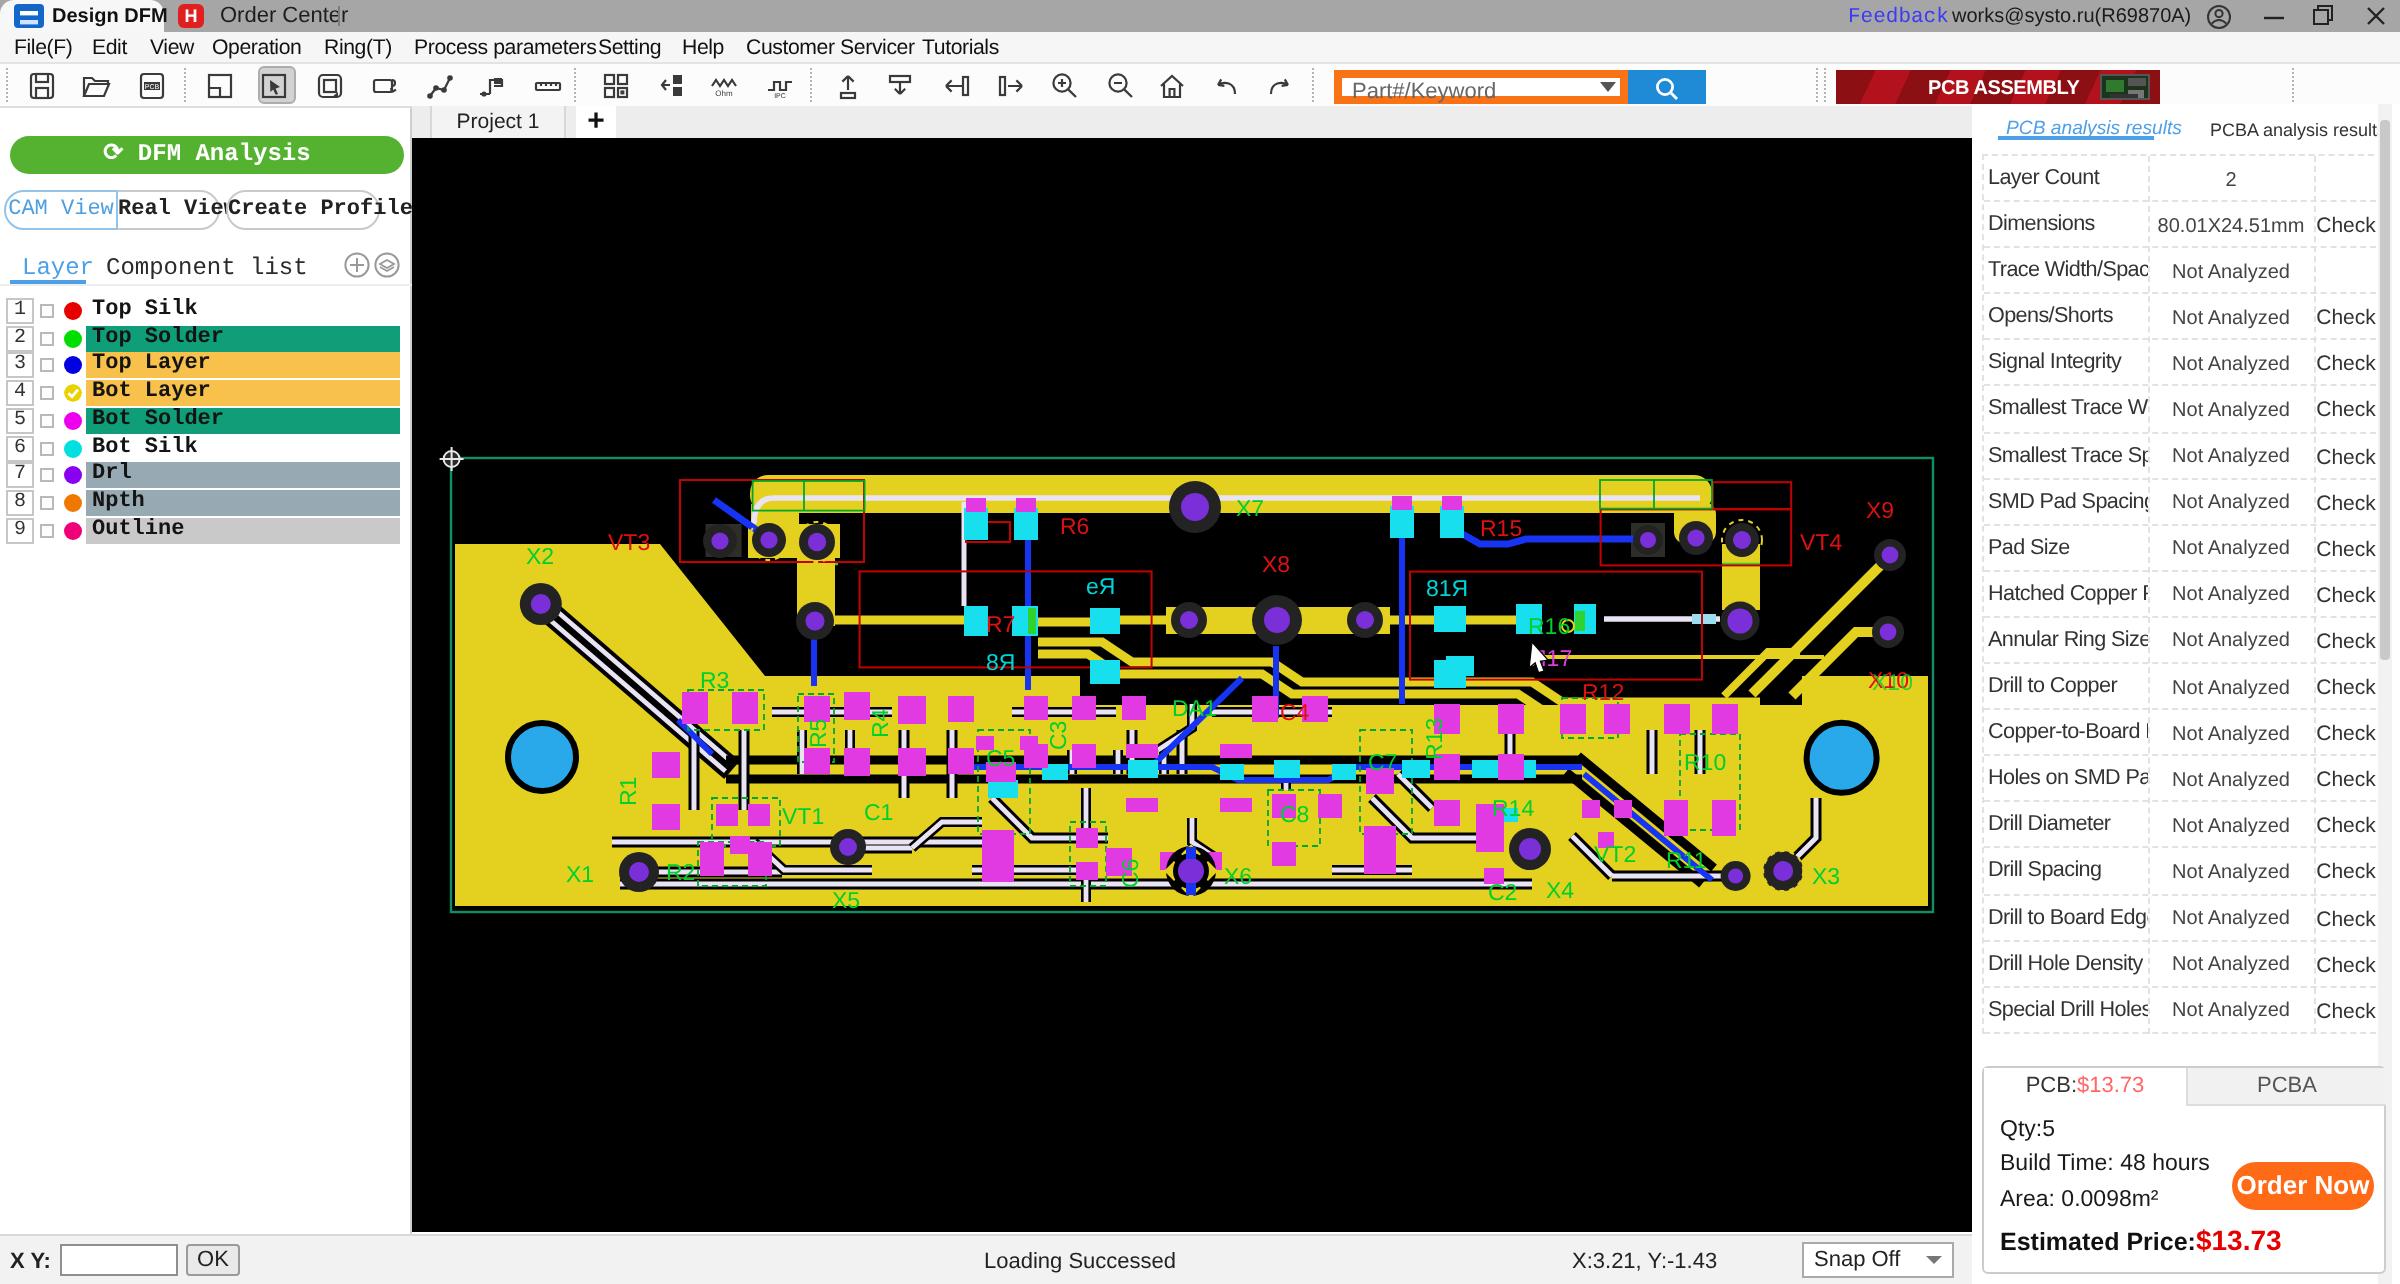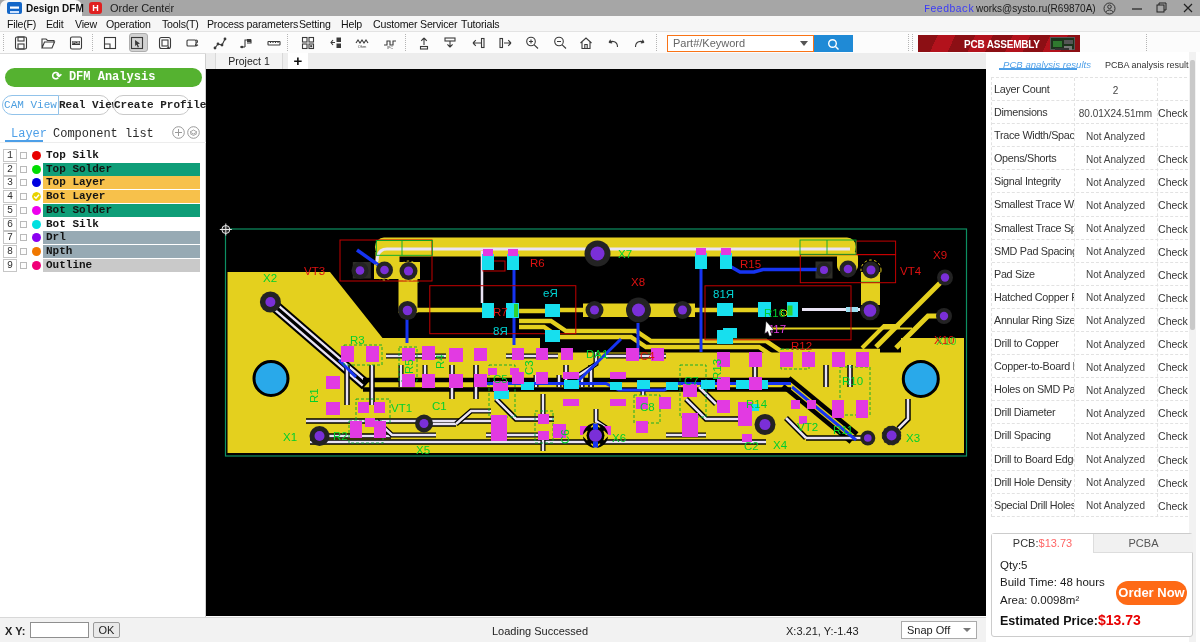--- a/index.html
+++ b/index.html
@@ -17,21 +17,21 @@
 .winbtn { position:absolute; top:1px; font-size:12px; color:#222; }
 
 #menubar { position:absolute; left:0; top:16px; width:1200px; height:16px; background:#f6f6f6; border-bottom:1px solid #e3e3e3; }
 #menubar span { position:absolute; top:2px; font-size:10.6px; letter-spacing:-0.2px; color:#111; white-space:nowrap; }
 
 #toolbar { position:absolute; left:0; top:32px; width:1200px; height:22px; background:#fcfcfc; border-bottom:1px solid #dcdcdc; }
 .tbsep { position:absolute; top:2px; width:1px; height:17px; border-left:1px dotted #b5b5b5; }
 .tbi { position:absolute; top:3px; width:16px; height:16px; }
 #selbox { position:absolute; left:129px; top:1px; width:19px; height:19px; background:#d2d2d2; border:1px solid #adadad; border-radius:3px; }
 #searchwrap { position:absolute; left:667px; top:3px; width:186px; height:17px; }
-#searchbox { position:absolute; left:0; top:0; width:147px; height:17px; background:#fff; border:1px solid #f97316; font-size:11px; color:#666; line-height:15px; padding-left:5px; }
+#searchbox { position:absolute; left:0; top:0; width:147px; height:17px; background:#fff; border:4px solid #f97316; font-size:11px; color:#666; line-height:15px; padding-left:5px; }
 #searchcaret { position:absolute; left:133px; top:6px; width:0; height:0; border-left:4px solid transparent; border-right:4px solid transparent; border-top:5px solid #555; }
 #searchbtn { position:absolute; left:147px; top:0; width:39px; height:17px; background:#1f8ad6; }
 #banner { position:absolute; left:918px; top:3px; width:162px; height:17px; background:repeating-linear-gradient(115deg,#8c0f14 0 18px,#b3121c 18px 34px); overflow:hidden; }
 #banner .free { position:absolute; left:13px; top:2.5px; border:1.5px solid #fff; border-radius:6px; color:#fff; font-size:9px; font-weight:bold; padding:0 3px; line-height:10px;margin-top:16px; }
 #banner .t { position:absolute; left:46px; top:3.5px; color:#fff; font-size:10px; font-weight:bold; letter-spacing:-0.2px; }
 #banner .pcb { position:absolute; left:132px; top:2px; width:25px; height:13px; background:#1c331c; border:1px solid #555; }
 
 #leftpanel { position:absolute; left:0; top:54px; width:206px; height:563px; background:#fff; border-right:1px solid #cfcfcf;font-family:Liberation Mono, monospace; }
 #dfmbtn { position:absolute; left:5px; top:14px; width:197px; height:19px; background:#55b230; border-radius:9.5px; color:#fff; font-size:12px; font-weight:bold; text-align:center; line-height:19px; }
 #camview { position:absolute; left:2px; top:41px; width:57px; height:20px; border:1px solid #92c3ea; border-radius:10px 0 0 10px; color:#4d9fe0; font-size:11px; text-align:center; line-height:18px; background:#fff; z-index:2; white-space:nowrap; }
@@ -115,21 +115,21 @@
     </svg>
   <svg class="winbtn" style="left:1182px;top:2px" width="12" height="12" viewBox="0 0 12 12">
       <path d="M2,2 L10,10 M10,2 L2,10" stroke="#222" stroke-width="1.2"></path>
     </svg>
 </div>
 <div id="menubar">
   <span style="left:7px">File(F)</span>
   <span style="left:46px">Edit</span>
   <span style="left:75px">View</span>
   <span style="left:106px">Operation</span>
-  <span style="left:162px">Tools(T)</span>
+  <span style="left:162px">Ring(T)</span>
   <span style="left:207px">Process parameters</span>
   <span style="left:299px">Setting</span>
   <span style="left:341px">Help</span>
   <span style="left:373px">Customer Servicer</span>
   <span style="left:461px">Tutorials</span>
 </div>
 <div id="toolbar">
     <div id="selbox"></div>
     <div class="tbsep" style="left:3px"></div>
     <div class="tbsep" style="left:92px"></div>

